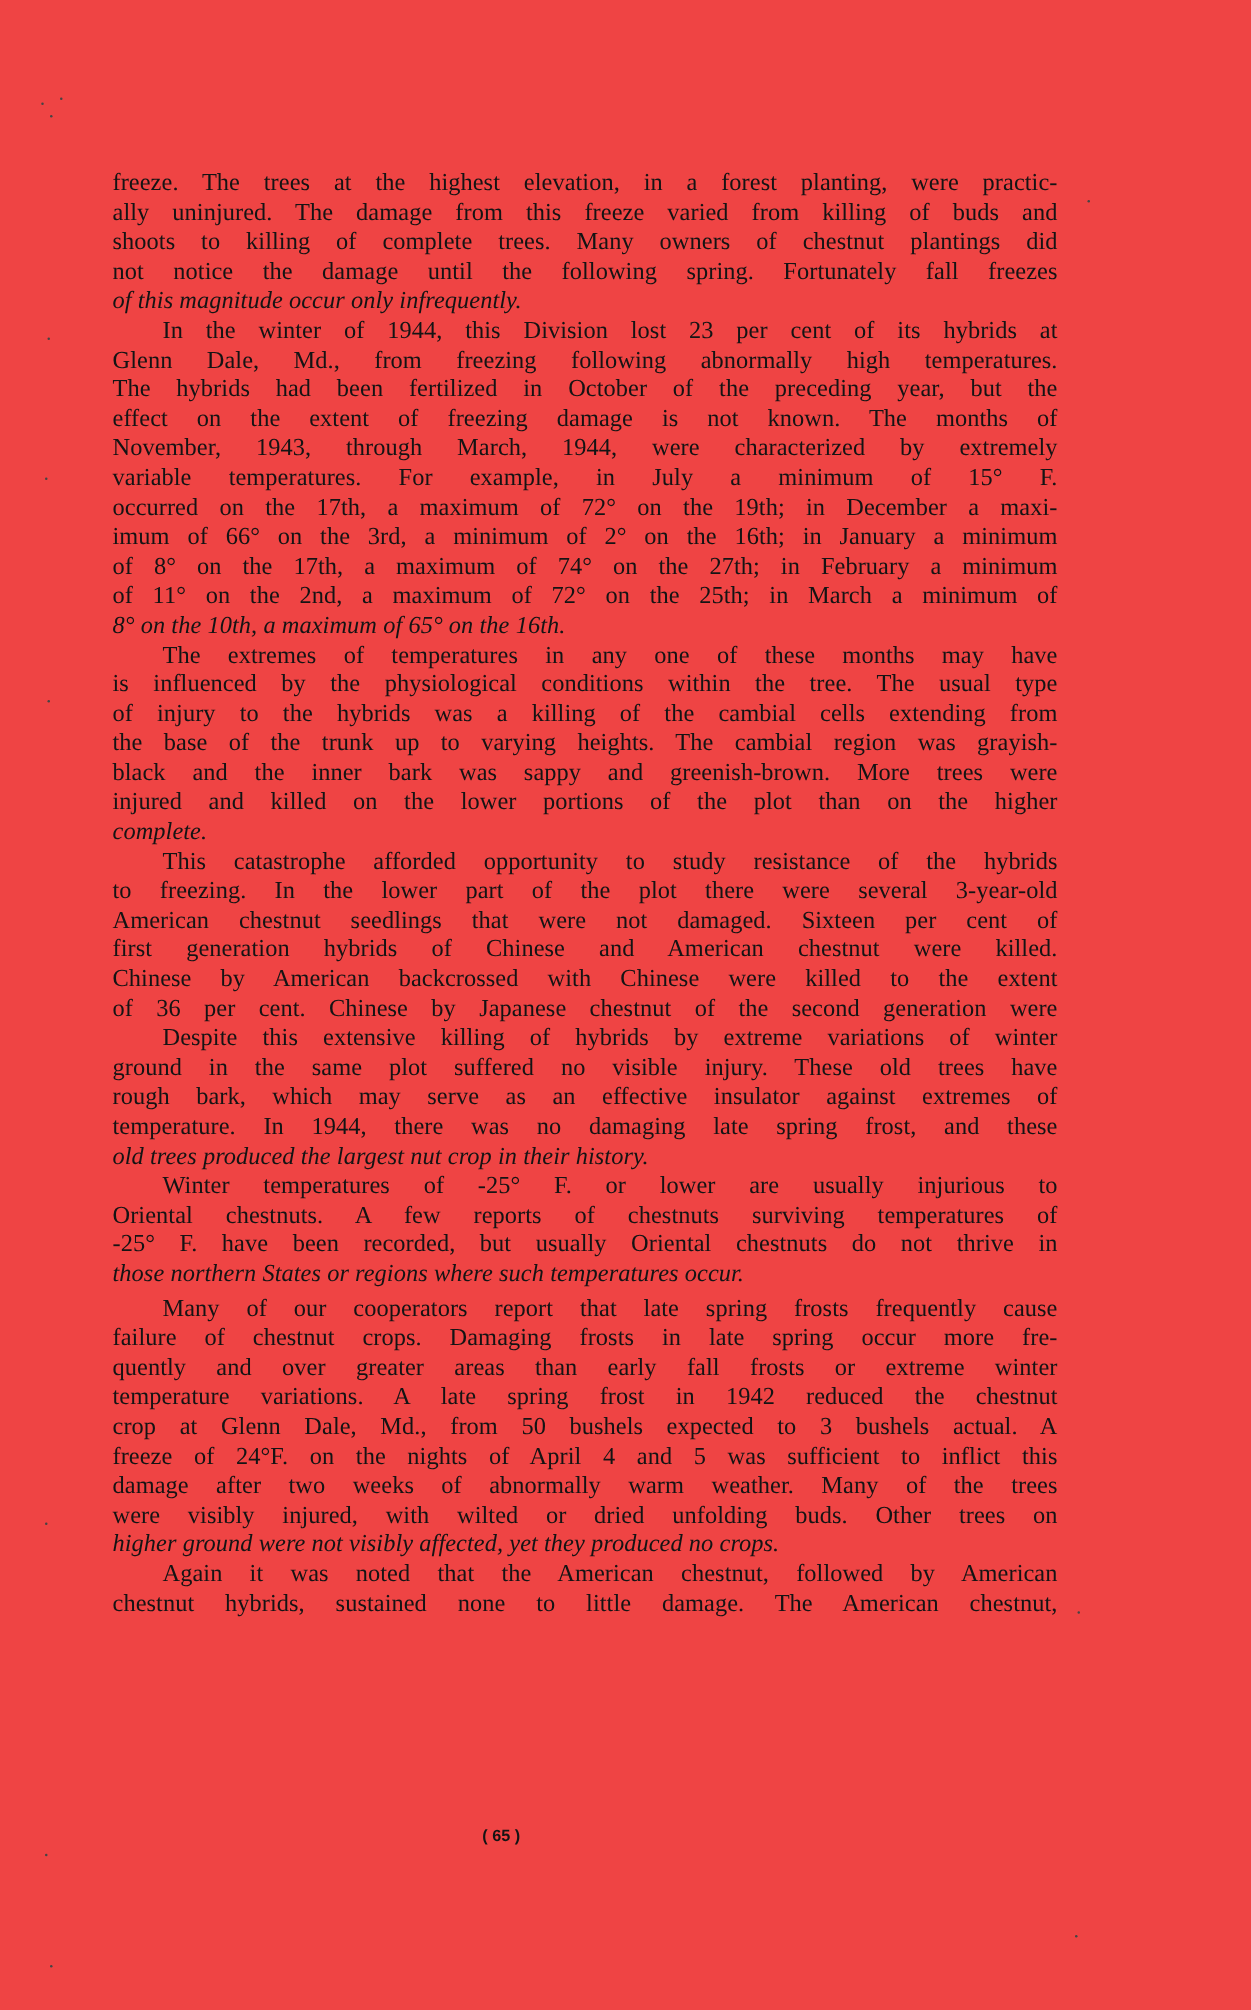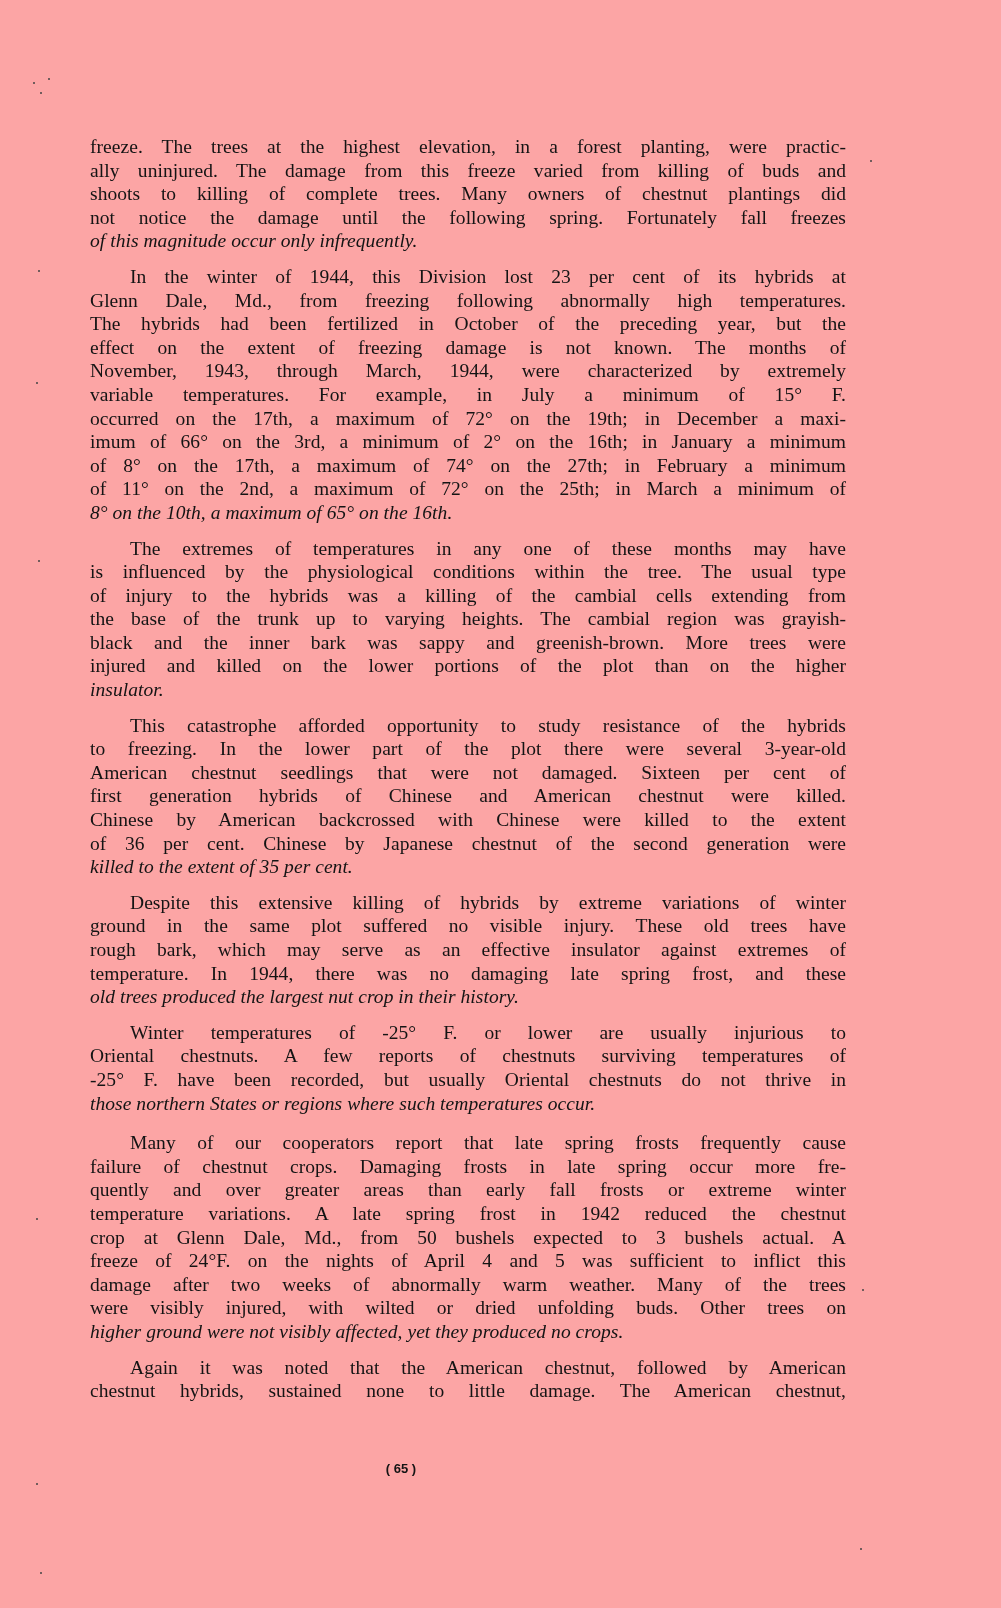--- a/index.html
+++ b/index.html
@@ -12,21 +12,21 @@
       height: 1608px;
       position: relative;
       overflow: hidden;
     }
     .page {
       position: absolute;
       left: 0;
       top: 0;
       width: 1001px;
       height: 1608px;
-      background: #fca5a5;
+      background: #ef4444;
     }
     .text-block {
       position: absolute;
       left: 90px;
       top: 135px;
       width: 756px;
       font-family: "Liberation Serif", "DejaVu Serif", serif;
       font-size: 19.5px;
       line-height: 23.6px;
       color: #141414;
@@ -38,21 +38,20 @@
       text-align: justify;
       text-align-last: justify;
       height: 23.6px;
     }
     .line.last {
       text-align-last: left;
       font-style: italic;
     }
     .line.indent {
       padding-left: 40px;
-      margin-top: 12px;
     }
     .para-gap {
       height: 4px;
     }
     .page-number {
       position: absolute;
       left: 0;
       width: 802px;
       top: 1461px;
       text-align: center;
@@ -98,31 +97,30 @@
       <span class="line last">8° on the 10th, a maximum of 65° on the 16th.</span>
     </div>
 
     <div>
       <span class="line indent">The extremes of temperatures in any one of these months may have</span>
       <span class="line">is influenced by the physiological conditions within the tree. The usual type</span>
       <span class="line">of injury to the hybrids was a killing of the cambial cells extending from</span>
       <span class="line">the base of the trunk up to varying heights. The cambial region was grayish-</span>
       <span class="line">black and the inner bark was sappy and greenish-brown. More trees were</span>
       <span class="line">injured and killed on the lower portions of the plot than on the higher</span>
-      <span class="line last">insulator.</span>
+      <span class="line last">complete.</span>
     </div>
 
     <div>
       <span class="line indent">This catastrophe afforded opportunity to study resistance of the hybrids</span>
       <span class="line">to freezing. In the lower part of the plot there were several 3-year-old</span>
       <span class="line">American chestnut seedlings that were not damaged. Sixteen per cent of</span>
       <span class="line">first generation hybrids of Chinese and American chestnut were killed.</span>
       <span class="line">Chinese by American backcrossed with Chinese were killed to the extent</span>
       <span class="line">of 36 per cent. Chinese by Japanese chestnut of the second generation were</span>
-      <span class="line last">killed to the extent of 35 per cent.</span>
     </div>
 
     <div>
       <span class="line indent">Despite this extensive killing of hybrids by extreme variations of winter</span>
       <span class="line">ground in the same plot suffered no visible injury. These old trees have</span>
       <span class="line">rough bark, which may serve as an effective insulator against extremes of</span>
       <span class="line">temperature. In 1944, there was no damaging late spring frost, and these</span>
       <span class="line last">old trees produced the largest nut crop in their history.</span>
     </div>
 

